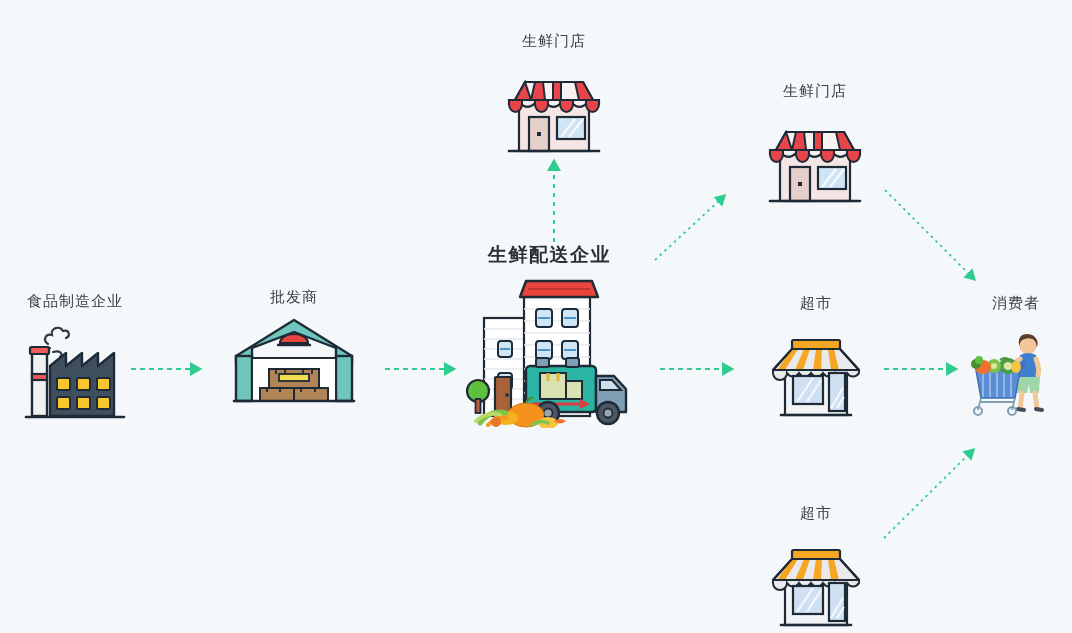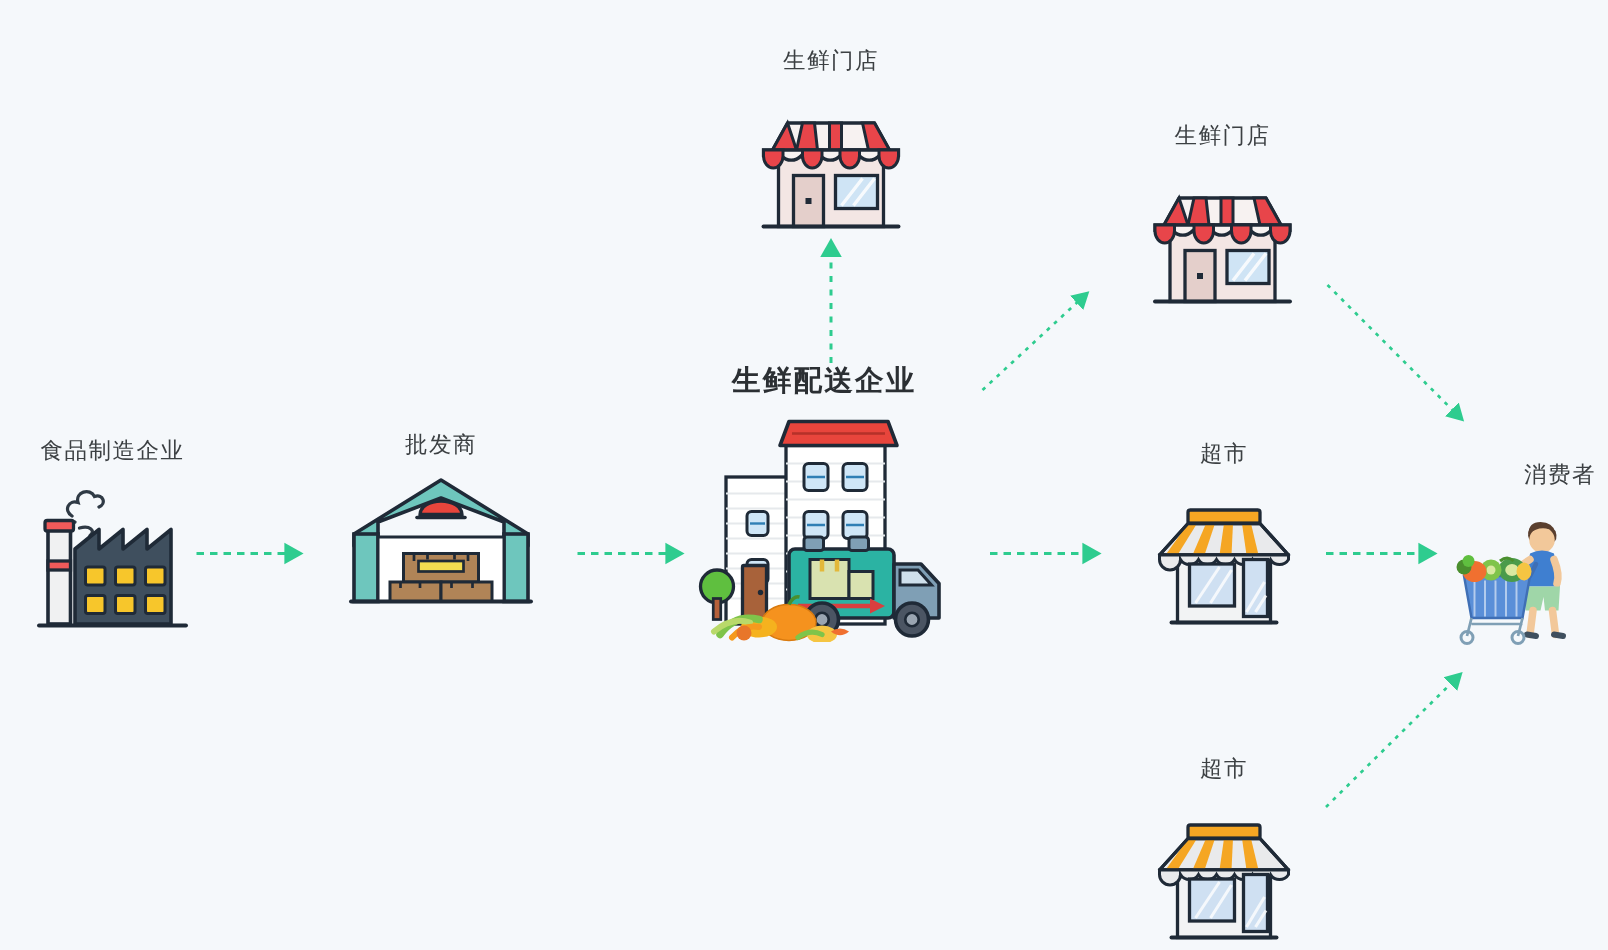--- a/index.html
+++ b/index.html
@@ -388,21 +388,21 @@
       </g>
       <rect x="66" y="55" width="16" height="38" fill="#cfe0f2" stroke="#1f2a37" stroke-width="2.2"></rect>
       <g stroke="#ffffff" stroke-width="2" opacity="0.8">
         <line x1="68" y1="90" x2="80" y2="70"></line>
         <line x1="74" y1="90" x2="81" y2="79"></line>
       </g>
       <line x1="18" y1="97" x2="88" y2="97" stroke="#1f2a37" stroke-width="2.6" stroke-linecap="round"></line>
     </svg>
   </div>
 
-  <div class="node" style="left:968px; top:308px;align-items:flex-end;">
+  <div class="node" style="left:968px; top:294px;">
     <div class="node-label">消费者</div>
     <svg class="node-art" width="96" height="100" viewBox="0 0 96 100">
 
       <path d="M52,20 q10,-5 17,2 q2,6 -2,8 l-14,0 q-4,-5 -1,-10 Z" fill="#5a3f2e"></path>
       <circle cx="60" cy="28" r="8.5" fill="#f2c89a"></circle>
       <path d="M51,24 q9,-7 18,-1 q-2,-7 -10,-7 q-8,0 -8,8 Z" fill="#5a3f2e"></path>
 
       <path d="M52,37 q8,-4 16,0 l4,22 l-24,0 Z" fill="#3f7fd0"></path>
 
       <path d="M52,41 q-12,8 -18,14" stroke="#f2c89a" stroke-width="5" fill="none" stroke-linecap="round"></path>

